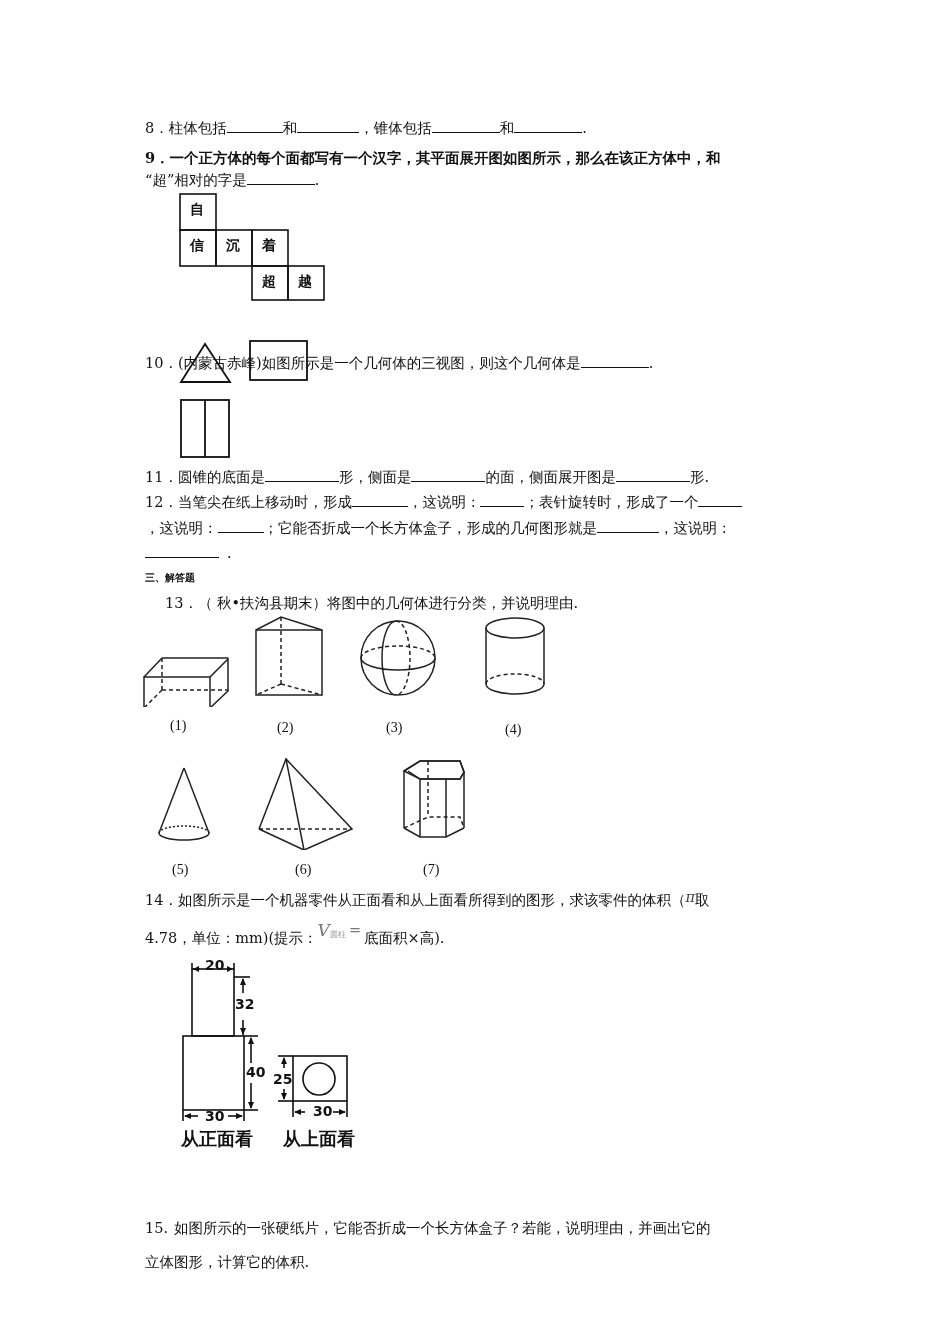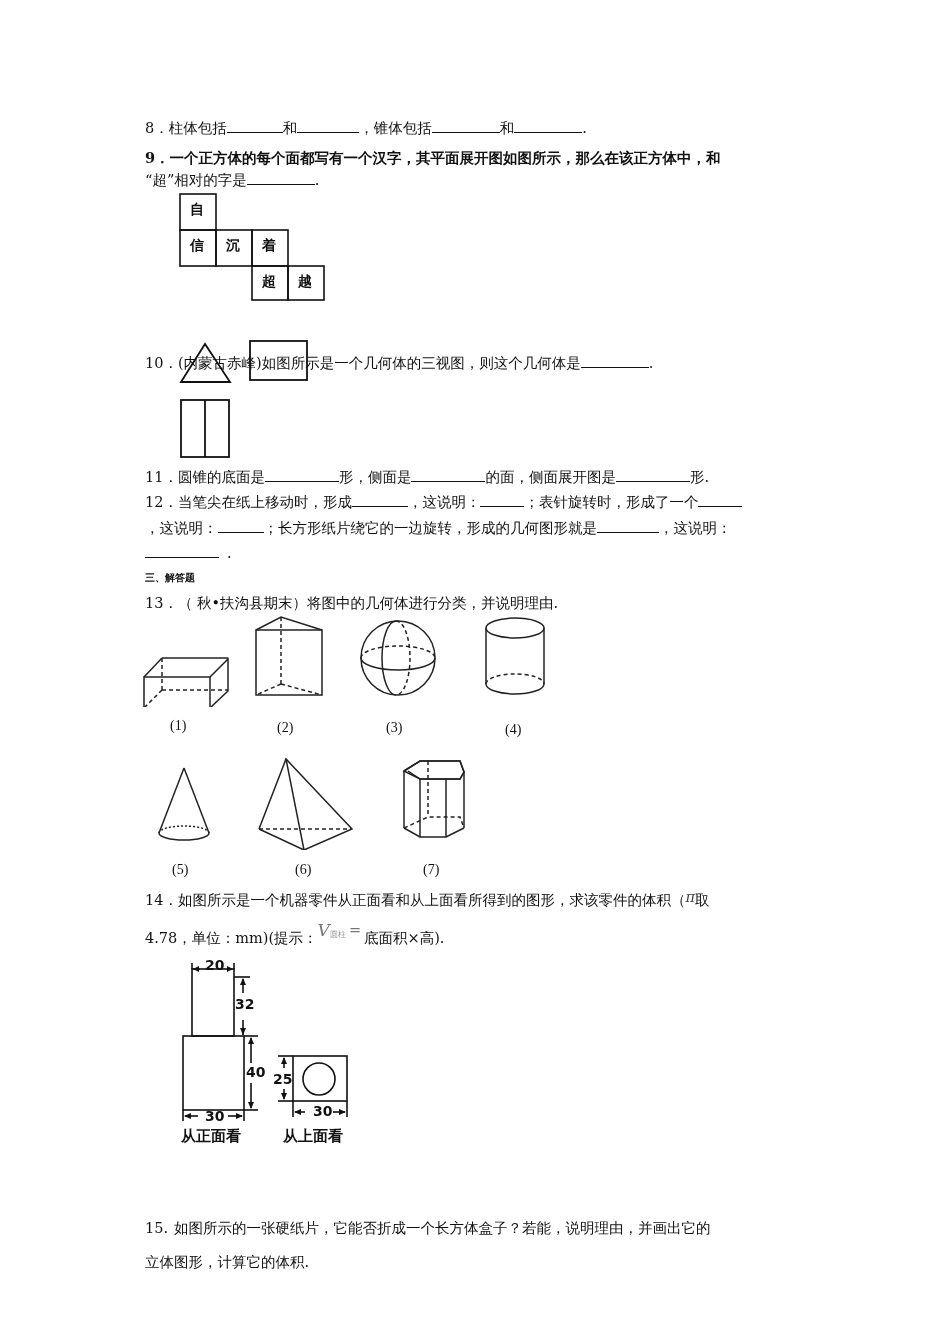--- a/index.html
+++ b/index.html
@@ -17,21 +17,21 @@
   .b42 { width: 44px; }
   .b75 { width: 74px; }
   .heading { font-weight: bold; font-family: "DejaVu Sans", "Liberation Sans", sans-serif; font-size: 10px; }
   .fig { position: absolute; }
   .cap { position: absolute; font-size: 14px; font-family: "Liberation Serif", serif; }
   .hint-v { font-style: italic; color: #777; font-size: 17px; position: relative; top: -7px; }
   .hint-sub { color: #999; font-size: 8px; position: relative; top: -6px; }
   .hint-eq { color: #777; position: relative; top: -8px; margin: 0 3px; }
   .pi { font-style: italic; color: #444; position: relative; top: -3px; }
   .dim { font-family: "DejaVu Sans", "Liberation Sans", sans-serif; font-weight: bold; font-size: 14px; }
-  .dimcap { font-family: "DejaVu Sans", "Liberation Sans", sans-serif; font-weight: bold; font-size: 15px; position:absolute;text-align:center; }
+  .dimcap { font-family: "DejaVu Sans", "Liberation Sans", sans-serif; font-weight: bold; font-size: 18px; position:absolute;text-align:center; }
 </style>
 </head>
 <body>
 
 <div class="line" style="top:118px;">
   <span>8．</span><span>柱体包括</span><span class="blank b55"></span><span>和</span><span class="blank b60"></span><span>，锥体包括</span><span class="blank b68"></span><span>和</span><span class="blank b68"></span><span>.</span>
 </div>
 
 <div class="line" style="top:148px;font-weight:bold;">
   <span>9．</span><span>一个正方体的每个面都写有一个汉字，其平面展开图如图所示，那么在该正方体中，和</span>
@@ -70,29 +70,29 @@
 </svg>
 
 <div class="line" style="top:467px;">
   <span>11．</span><span>圆锥的底面是</span><span class="blank b75"></span><span>形，侧面是</span><span class="blank b75"></span><span>的面，侧面展开图是</span><span class="blank b75"></span><span>形.</span>
 </div>
 
 <div class="line" style="top:492px;">
   <span>12．</span><span>当笔尖在纸上移动时，形成</span><span class="blank b55"></span><span>，这说明：</span><span class="blank b42"></span><span>；表针旋转时，形成了一个</span><span class="blank b42"></span>
 </div>
 <div class="line" style="top:518px;">
-  <span>，这说明：</span><span class="blank b48"></span><span>；长方形纸片绕它的一边旋转，形成的几何图形就是</span><span class="blank b60"></span><span>，这说明：</span>
+  <span>，这说明：</span><span class="blank b48"></span><span>；它能否折成一个长方体盒子，形成的几何图形就是</span><span class="blank b60"></span><span>，这说明：</span>
 </div>
 <div class="line" style="top:543px;">
   <span class="blank b75"></span><span style="margin-left:8px;">.</span>
 </div>
 
 <div class="line heading" style="top:568px;">三、解答题</div>
 
-<div class="line" style="top:593px;">
+<div class="line" style="top:593px;margin-left:20px;">
   <span>13．</span><span>（ 秋•扶沟县期末）将图中的几何体进行分类，并说明理由.</span>
 </div>
 
 <svg class="fig" style="left:140px;top:612px;" width="420" height="95">
   <g fill="none" stroke="#222" stroke-width="1.5">
 
     <g>
       <polygon points="4,65 70,65 88,47 88,79 70,96 4,96"></polygon>
       <line x1="4" y1="65" x2="22" y2="46"></line>
       <line x1="22" y1="46" x2="88" y2="46"></line>

